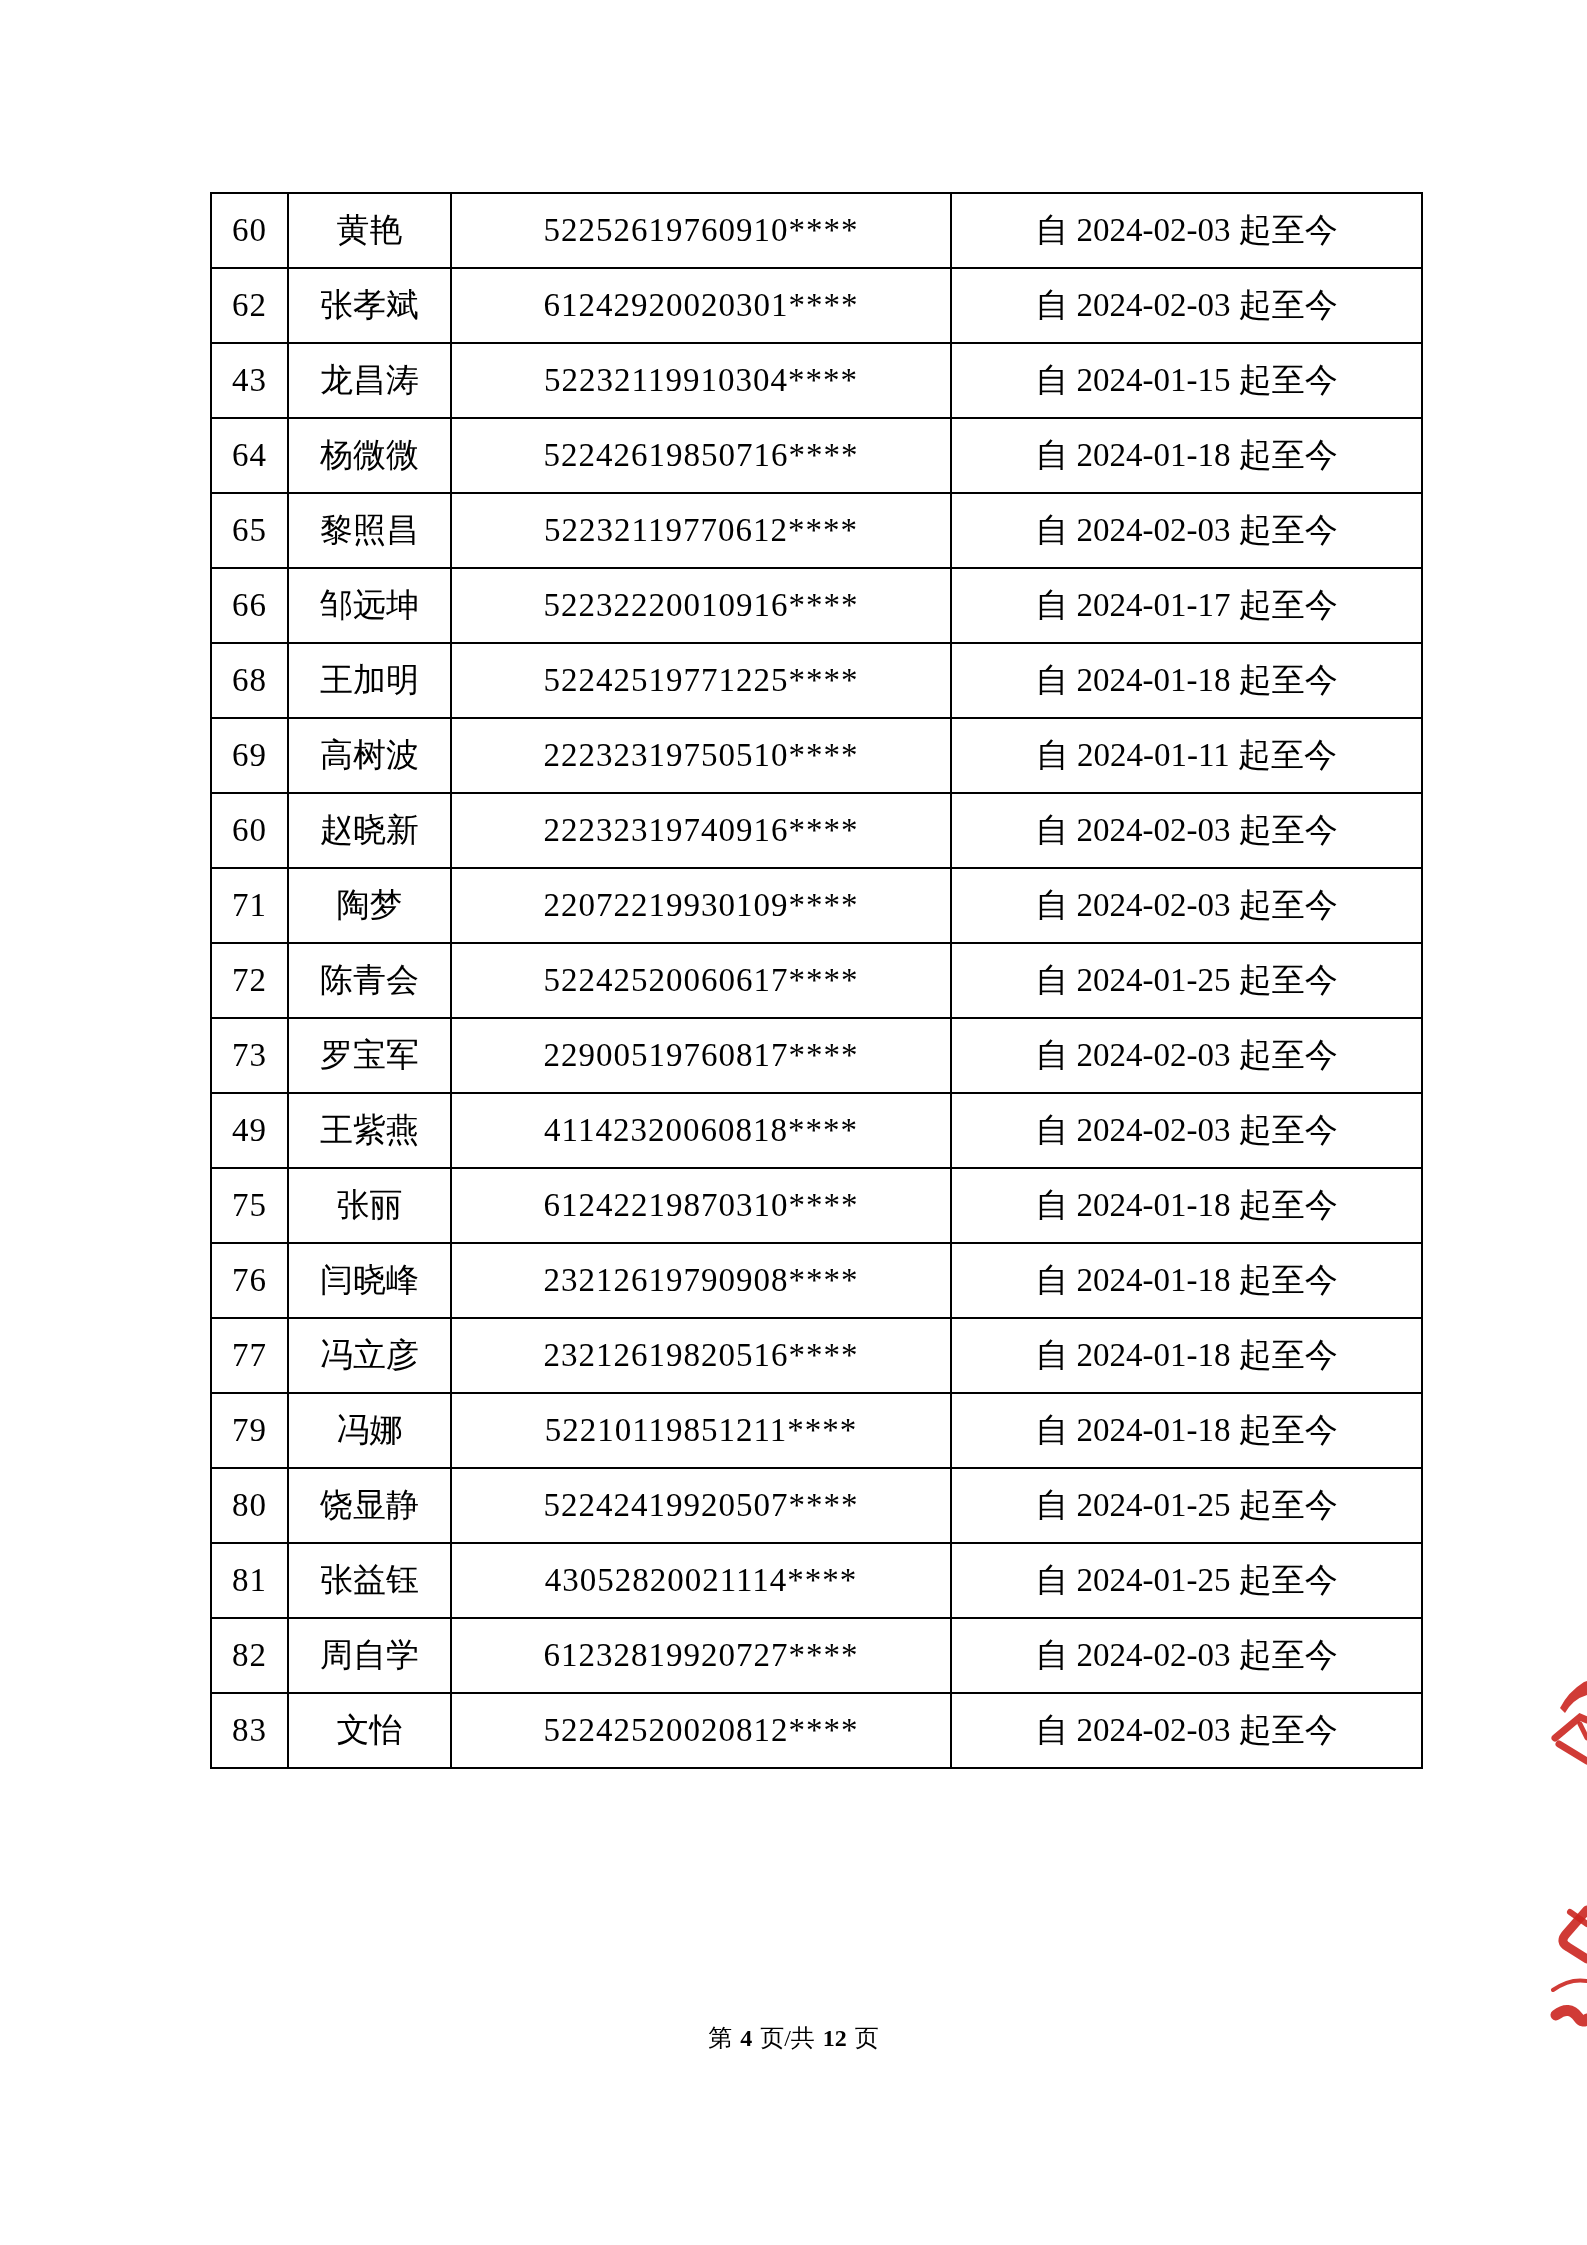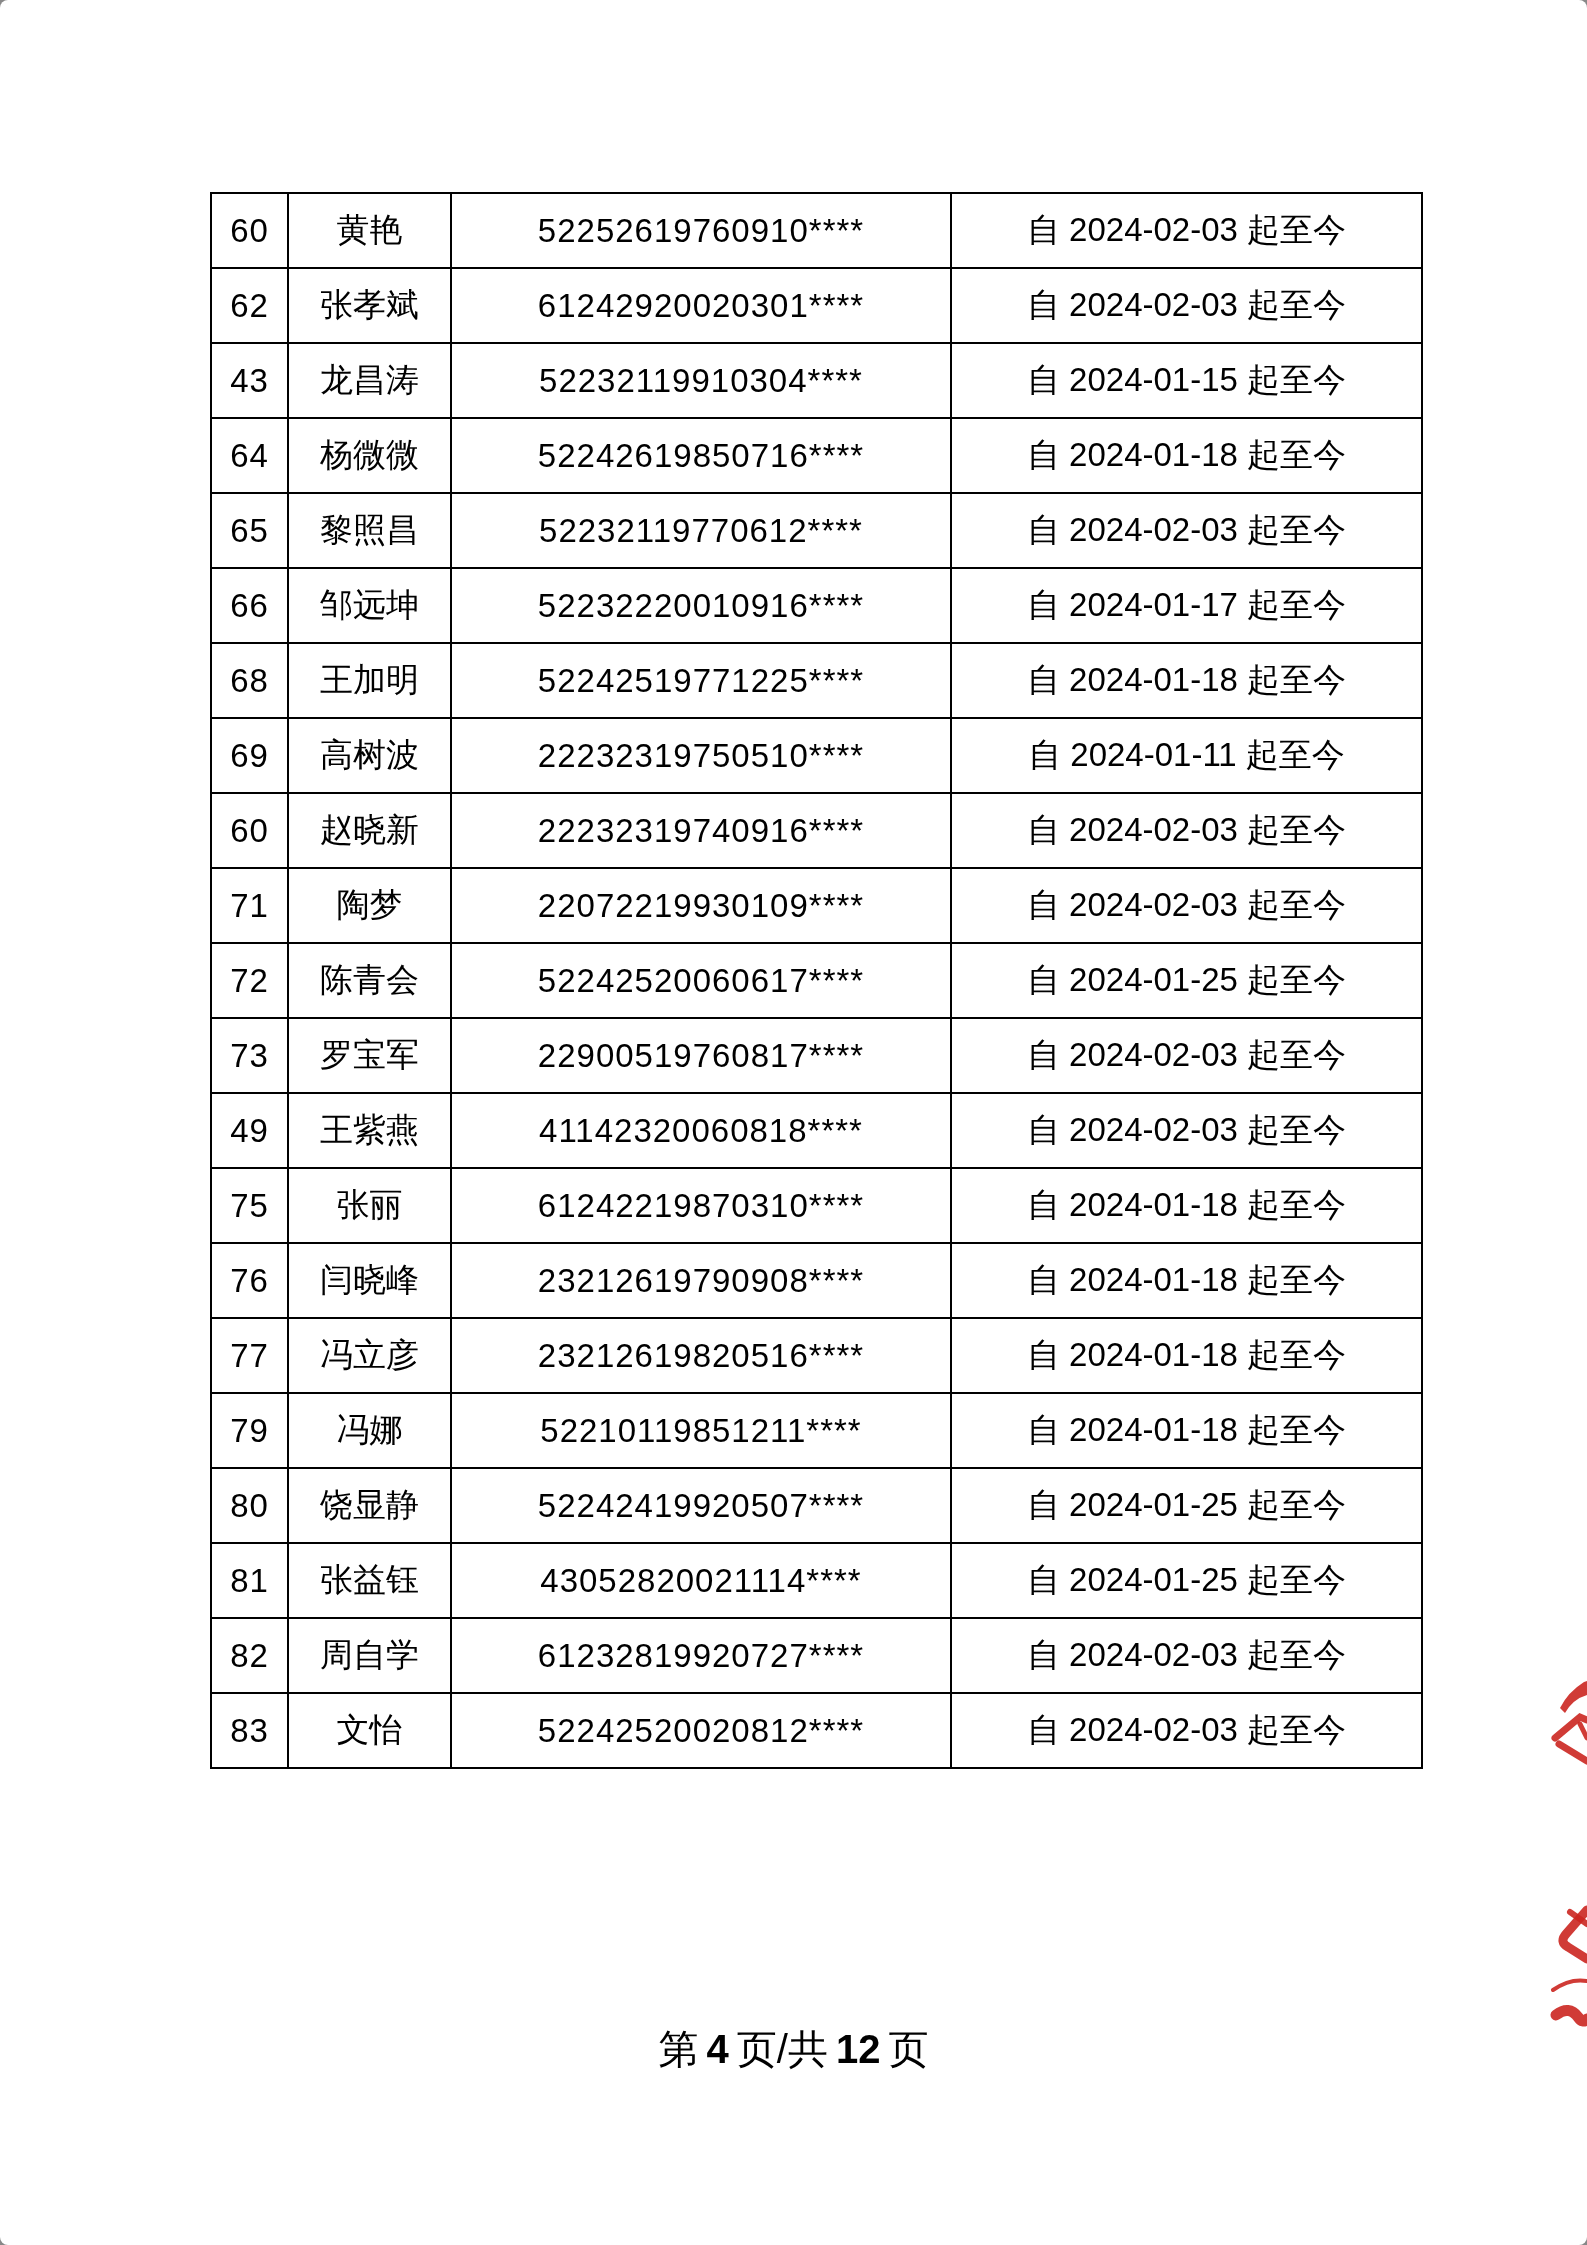--- a/index.html
+++ b/index.html
@@ -7,23 +7,22 @@
     padding: 0;
     background: #888;
   }
   .page {
     position: relative;
     width: 1587px;
     height: 2245px;
     margin: 0 auto;
     background: #ffffff;
     overflow: hidden;
-    font-family: Liberation Sans, sans-serif;
+    font-family: Liberation Serif, serif;
     color: #000;
-    border-radius: 8px;
   }
   table.roster {
     position: absolute;
     left: 210px;
     top: 192px;
     width: 1211px;
     border-collapse: collapse;
     table-layout: fixed;
   }
   table.roster td {
@@ -41,21 +40,21 @@
   col.c3 { width: 500px; }
   col.c4 { width: 471px; }
   td.c-no   { letter-spacing: 1px; }
   td.c-id   { letter-spacing: 1px; }
   .page-footer {
     position: absolute;
     left: 0;
     top: 2022px;
     width: 100%;
     text-align: center;
-    font-size: 40px;
+    font-size: 24px;
     color: #000;
   }
   .page-footer .num {
     font-weight: bold;
     margin: 0 8px;
   }
   .seal-svg {
     position: absolute;
     left: 1500px;
     top: 1640px;

